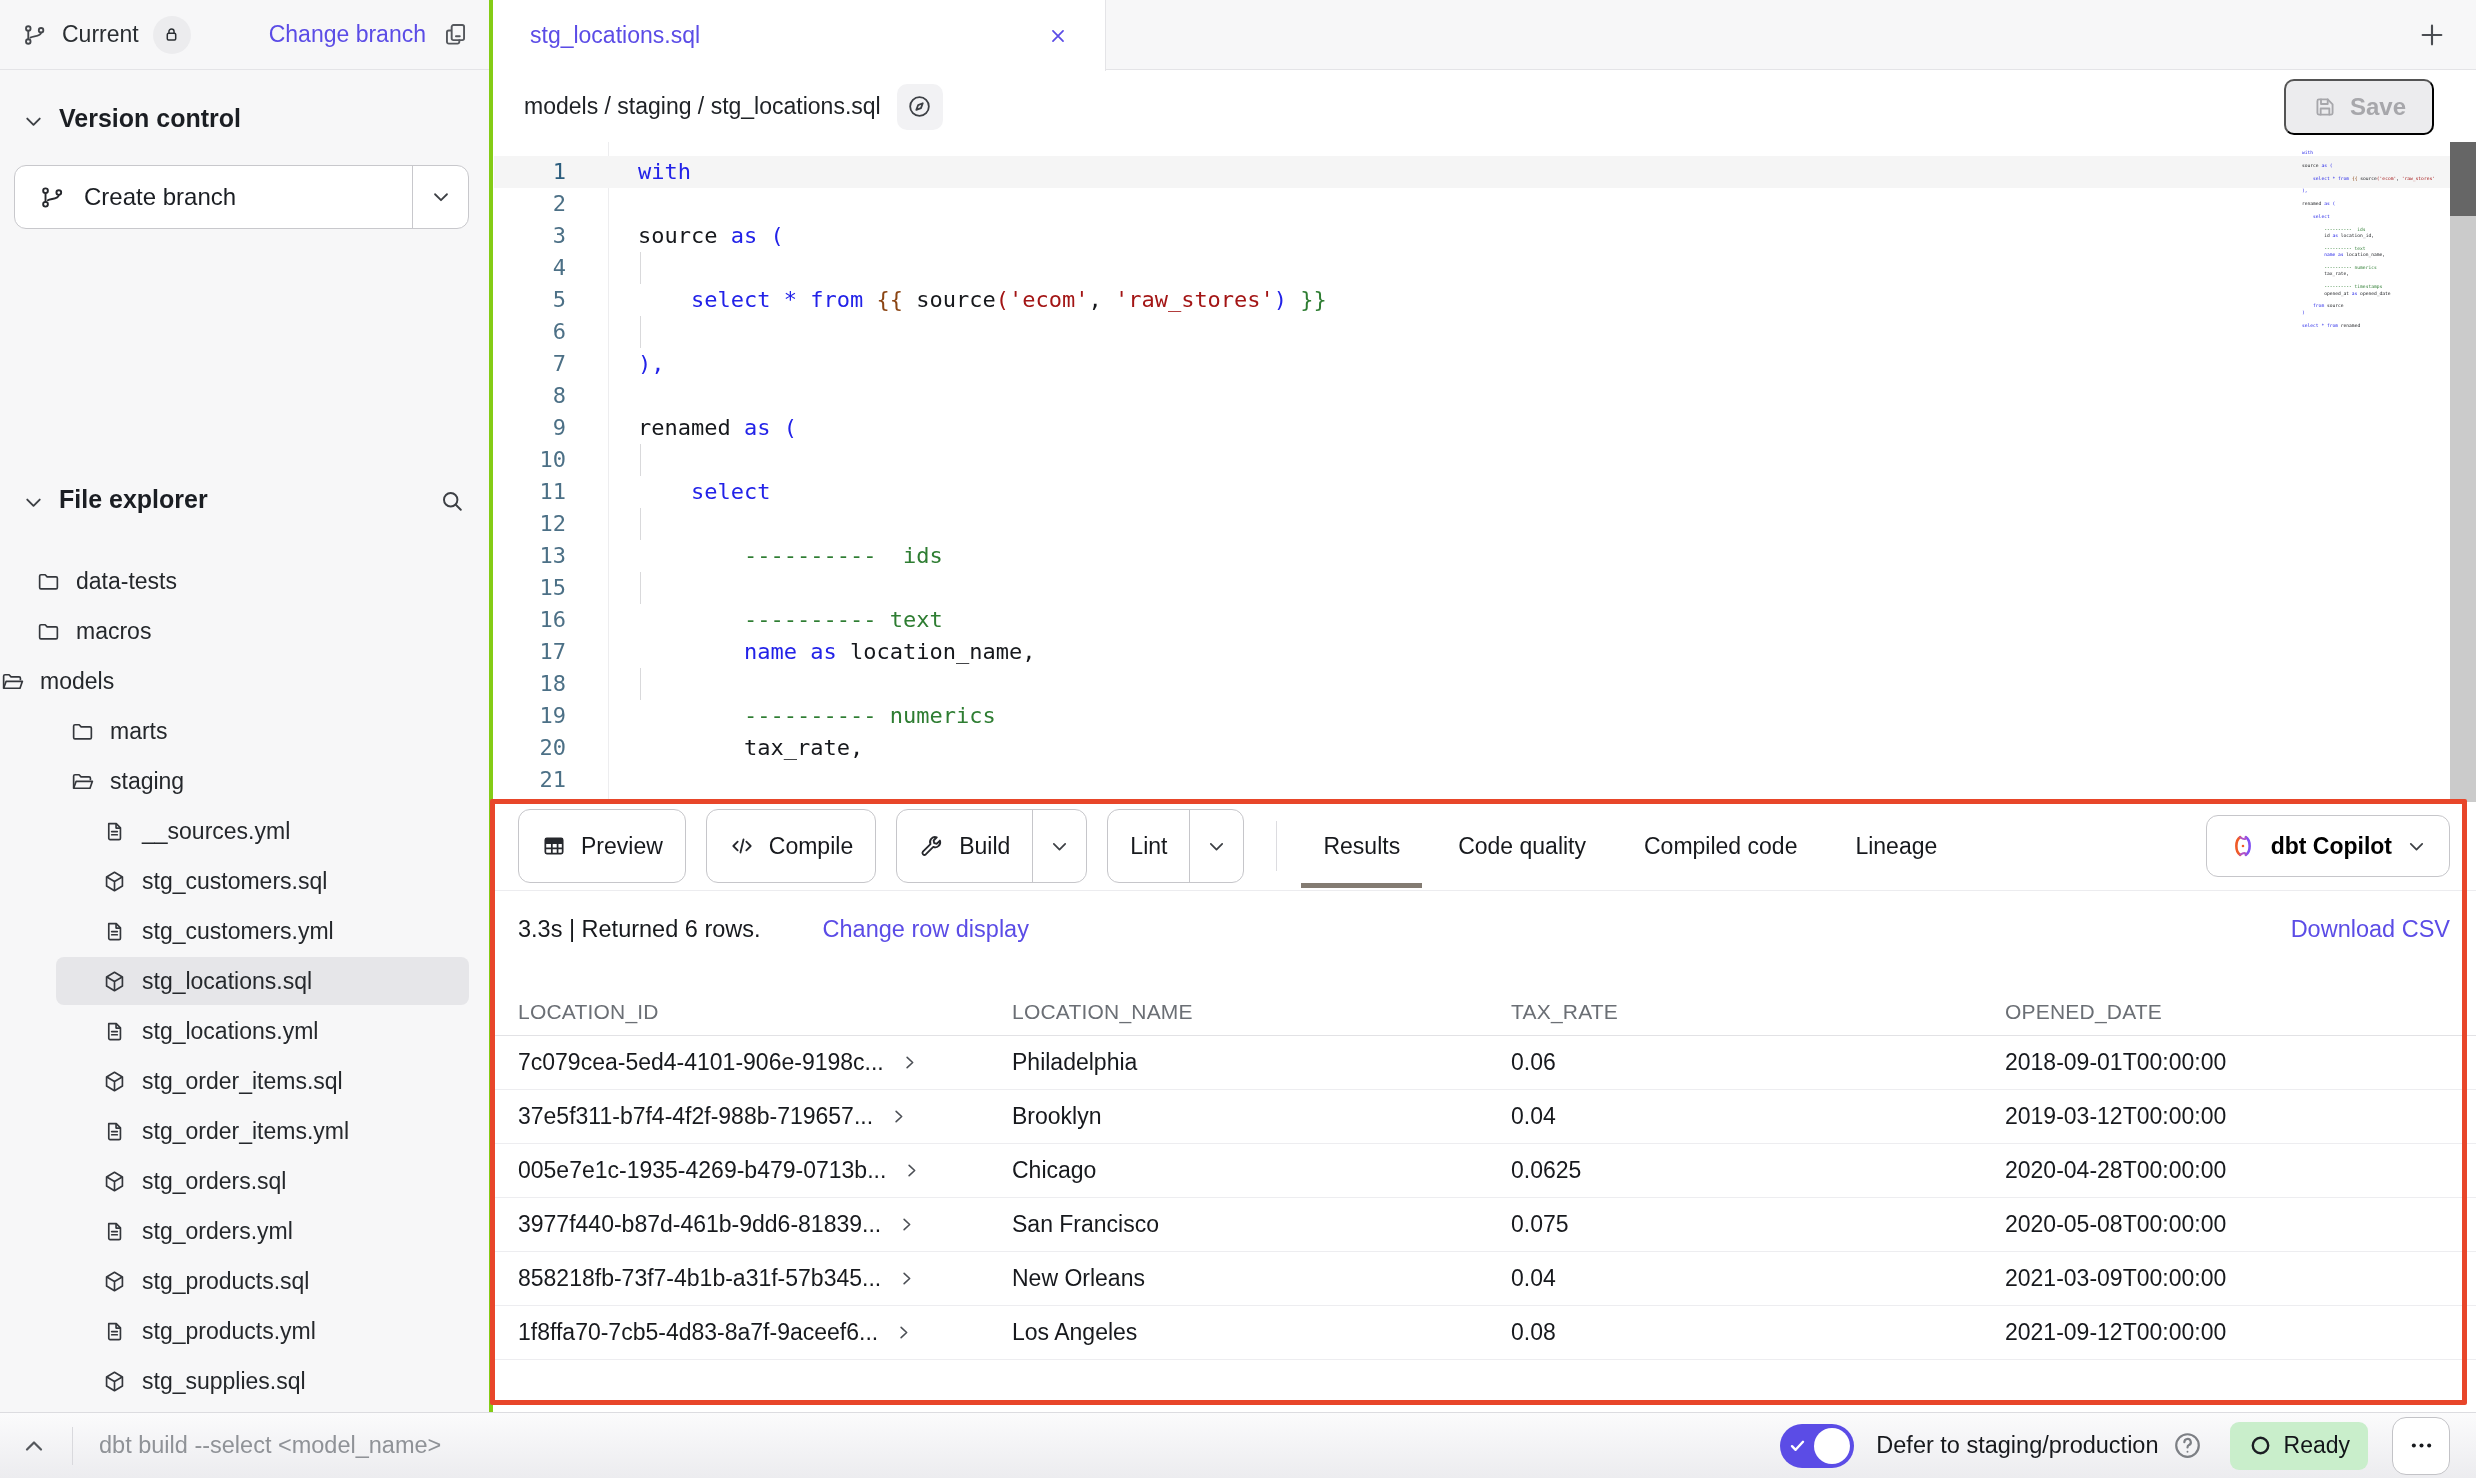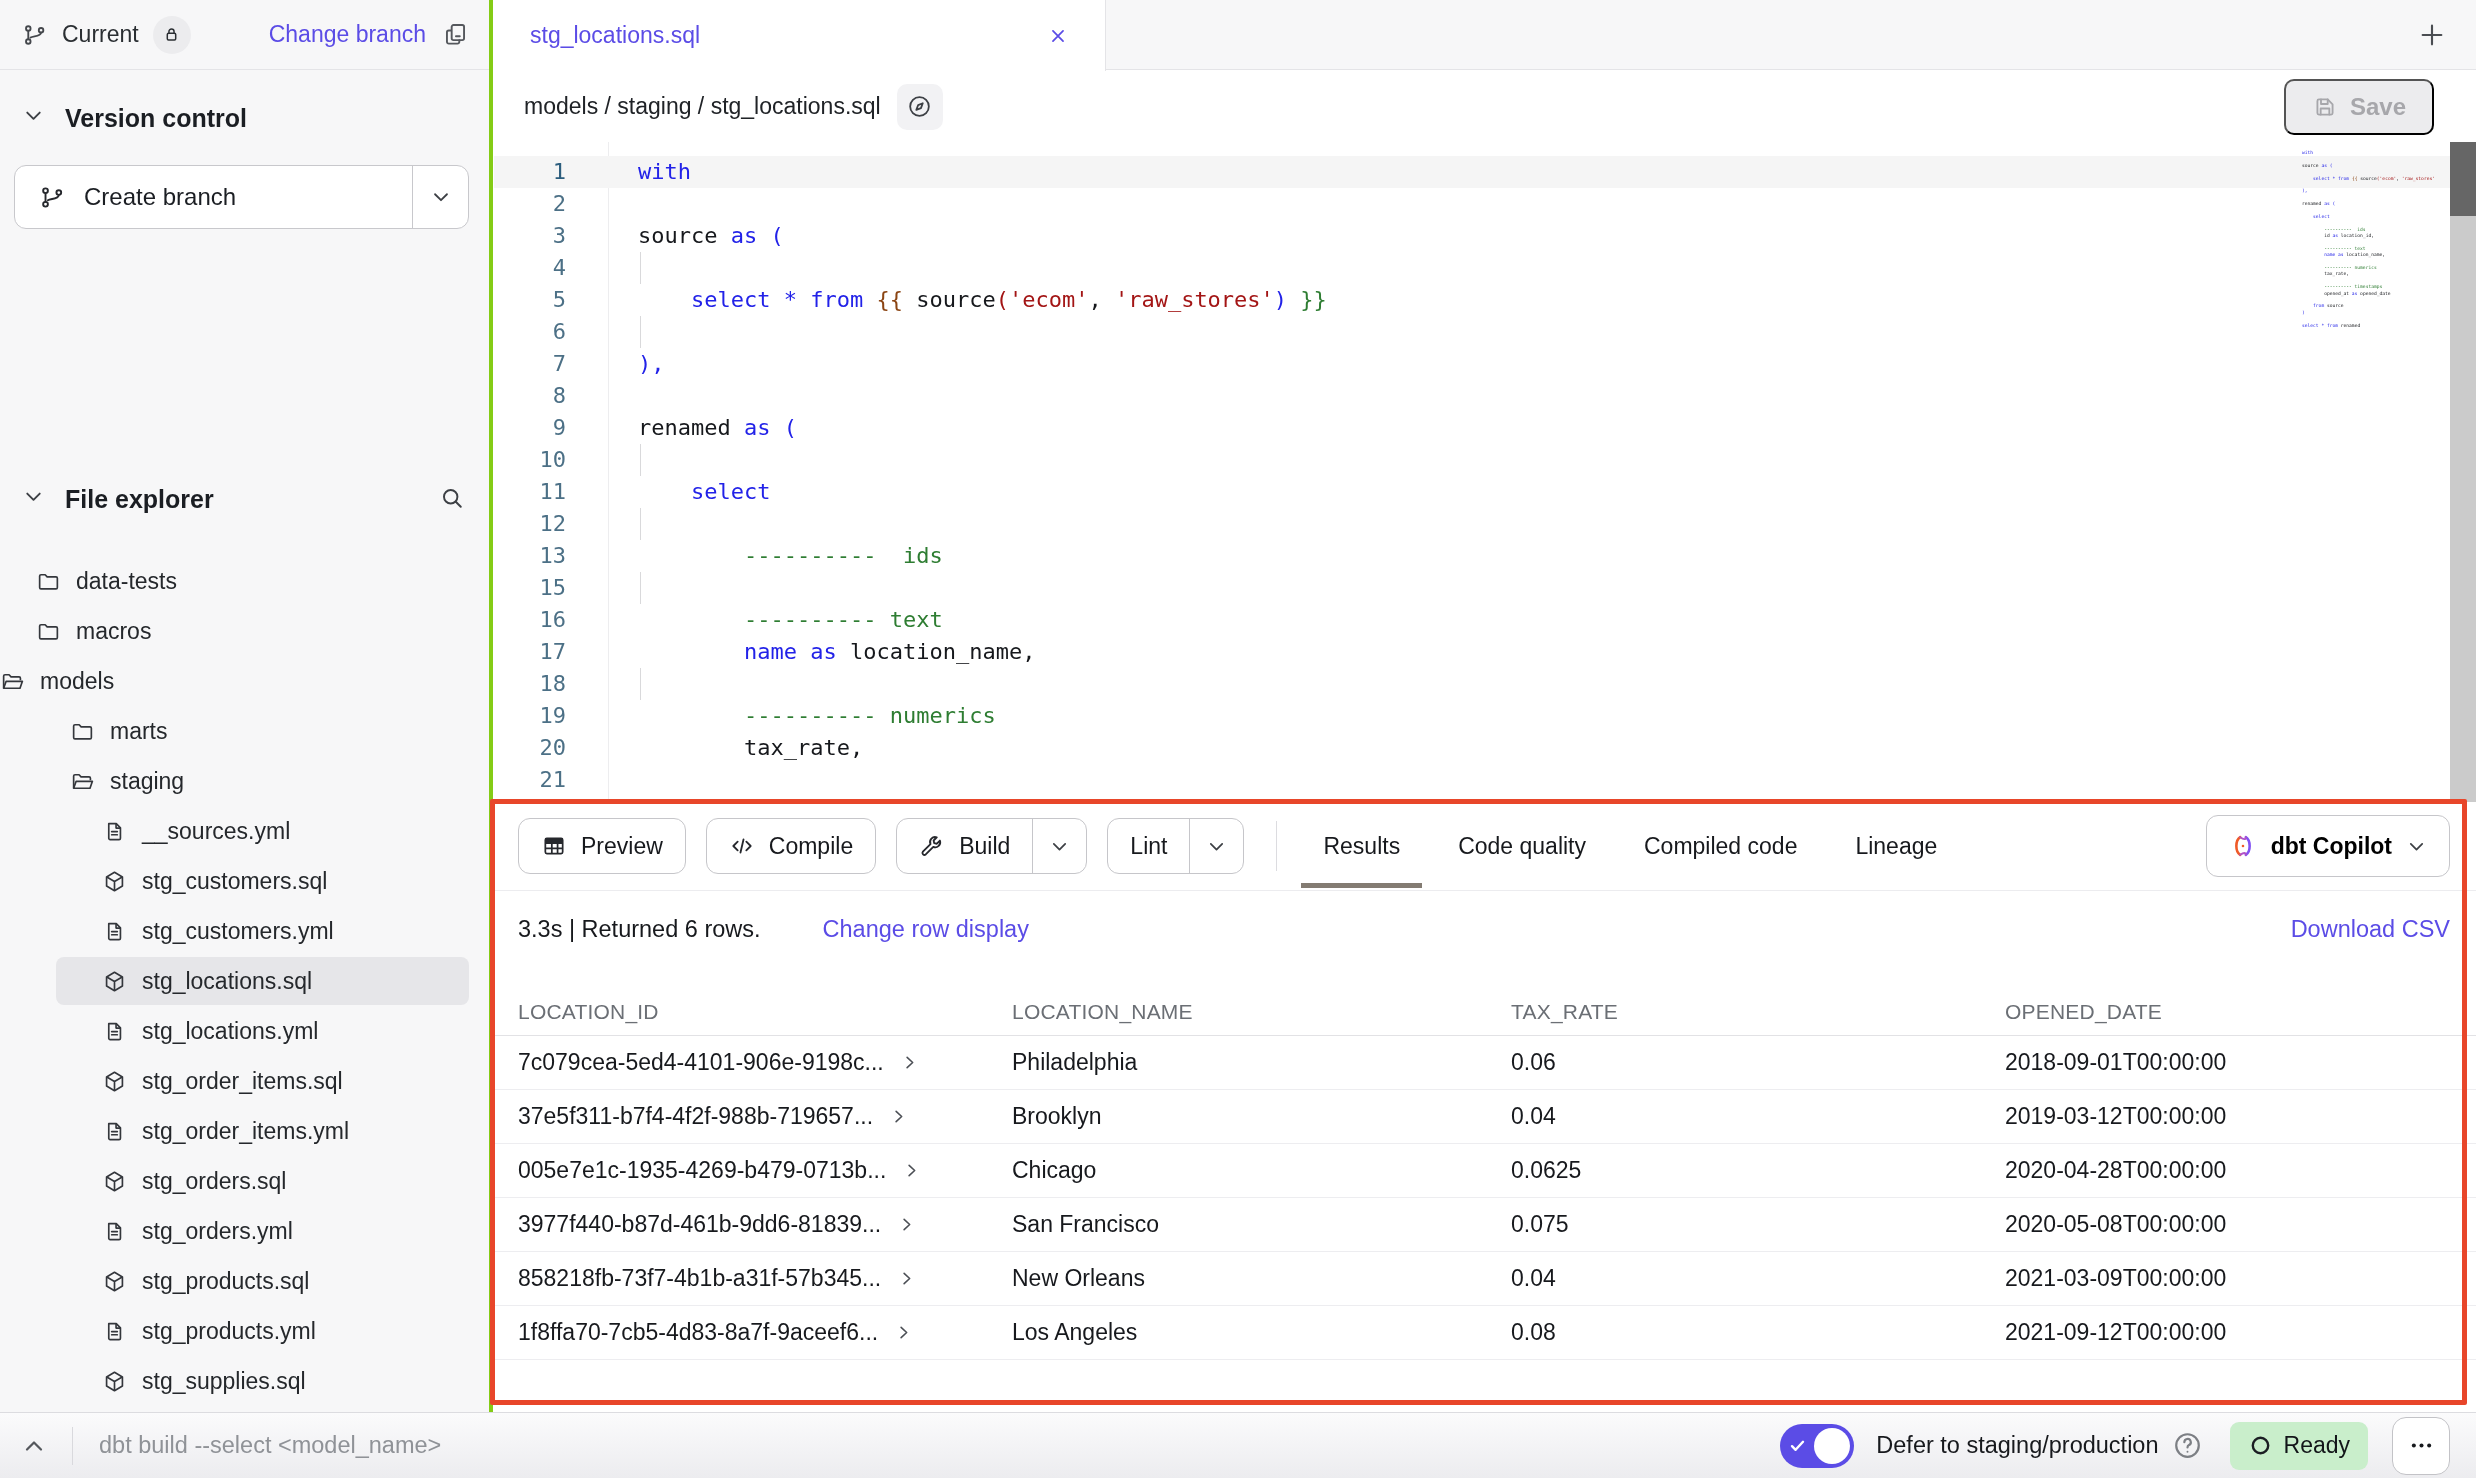--- a/index.html
+++ b/index.html
@@ -8,21 +8,21 @@
   svg { display:block; }
   .ic { flex:none; }
 
   
   .sidebar { position:absolute; left:0; top:0; width:493px; height:1412px; background:#f7f7f8; border-right:4px solid #84cc16; z-index:2; }
   .branch-bar { height:70px; border-bottom:1px solid #e4e4e7; display:flex; align-items:center; padding:0 20px 0 22px; gap:14px; }
   .branch-bar .cur { font-size:23px; color:#2b2f33; }
   .lock-badge { width:38px; height:38px; border-radius:50%; background:#ececee; display:grid; place-items:center; color:#2b2f33; }
   .change-branch { margin-left:auto; color:var(--accent); font-size:23px; font-weight:500; cursor:pointer; }
   .copy-btn { color:#55585d; margin-left:2px; }
-  .vc-header, .fx-header { display:flex; align-items:flex-start; gap:20px; font-weight:700; font-size:25px; color:#1b1e23; }
+  .vc-header, .fx-header { display:flex; align-items:flex-end; gap:14px; font-weight:700; font-size:25px; color:#1b1e23; }
   .vc-header { margin:34px 0 0 22px; }
   .create-btn { margin:32px 20px 0 14px; height:64px; border:1.5px solid #c8c8cc; border-radius:12px; background:#fff; display:flex; overflow:hidden; }
   .cb-main { flex:1; display:flex; align-items:center; gap:18px; padding-left:24px; font-size:24px; color:#1b1e23; cursor:pointer; }
   .cb-split { width:56px; border-left:1px solid #c8c8cc; display:grid; place-items:center; color:#3d4045; cursor:pointer; }
   .fx-header { margin:256px 24px 0 22px; }
   .fx-header .sp { margin-left:auto; color:#3d4045; }
   .file-list { margin-top:42px; }
   .fi { position:relative; height:50px; display:flex; align-items:center; gap:15px; font-size:23px; color:#25282c; cursor:pointer; }
   .fi.selected::before { content:""; position:absolute; left:56px; right:20px; top:1px; bottom:1px; background:#e6e6e9; border-radius:8px; }
   .fi > * { position:relative; }
@@ -53,21 +53,21 @@
   .kw { color:#2222e8; } .pl { color:#16181c; } .cm { color:#2e7d32; }
   .st { color:#a31515; } .jo { color:#8b4513; } .jc { color:#2e7d32; }
   .minimap { position:absolute; top:8px; right:42px; width:132px; font-size:4.6px; line-height:6.4px; white-space:pre; overflow:hidden; }
   .mml { height:6.4px; }
   .vscroll { position:absolute; right:0; top:0; width:26px; height:100%; background:#cbcbcb; cursor:pointer; }
   .vthumb { position:absolute; top:0; left:0; width:100%; height:74px; background:#666; }
 
   
   .panel { position:absolute; left:494px; top:802px; right:0; height:610px; background:#fff; }
   .phead { position:absolute; top:0; left:0; right:0; height:89px; border-bottom:1px solid #ececef; display:flex; align-items:center; padding:0 26px 0 24px; }
-  .pbtn { height:56px; border:1.5px solid #c6c6ca; border-radius:12px; background:#fff; display:flex; align-items:center; font-size:23px; color:#17191d; margin-right:20px; cursor:pointer; overflow:hidden; }
+  .pbtn { height:74px; border:1.5px solid #c6c6ca; border-radius:12px; background:#fff; display:flex; align-items:center; font-size:23px; color:#17191d; margin-right:20px; cursor:pointer; overflow:hidden; }
   .pbtn .seg { display:flex; align-items:center; gap:14px; padding:0 22px; height:100%; }
   .pbtn .drop { border-left:1px solid #c6c6ca; width:54px; display:grid; place-items:center; height:100%; color:#3d4045; }
   .pbtn .bic { color:#26282d; }
   .vdivider { width:1px; height:50px; background:#dcdce0; margin:0 6px 0 12px; }
   .ptabs { display:flex; gap:58px; margin-left:40px; align-items:center; height:100%; }
   .ptab { font-size:23px; color:#17191d; position:relative; height:100%; display:flex; align-items:center; cursor:pointer; }
   .ptab.active { font-weight:500; }
   .ptab.active::after { content:""; position:absolute; left:-22px; right:-22px; bottom:2px; height:5px; background:#837b72; }
   .copilot-btn { margin-left:auto; height:62px; border:1.5px solid #c6c6ca; border-radius:12px; background:#fff; display:flex; align-items:center; gap:14px; padding:0 22px; font-size:23px; font-weight:600; cursor:pointer; }
   .copilot-btn .chev { color:#3d4045; }

